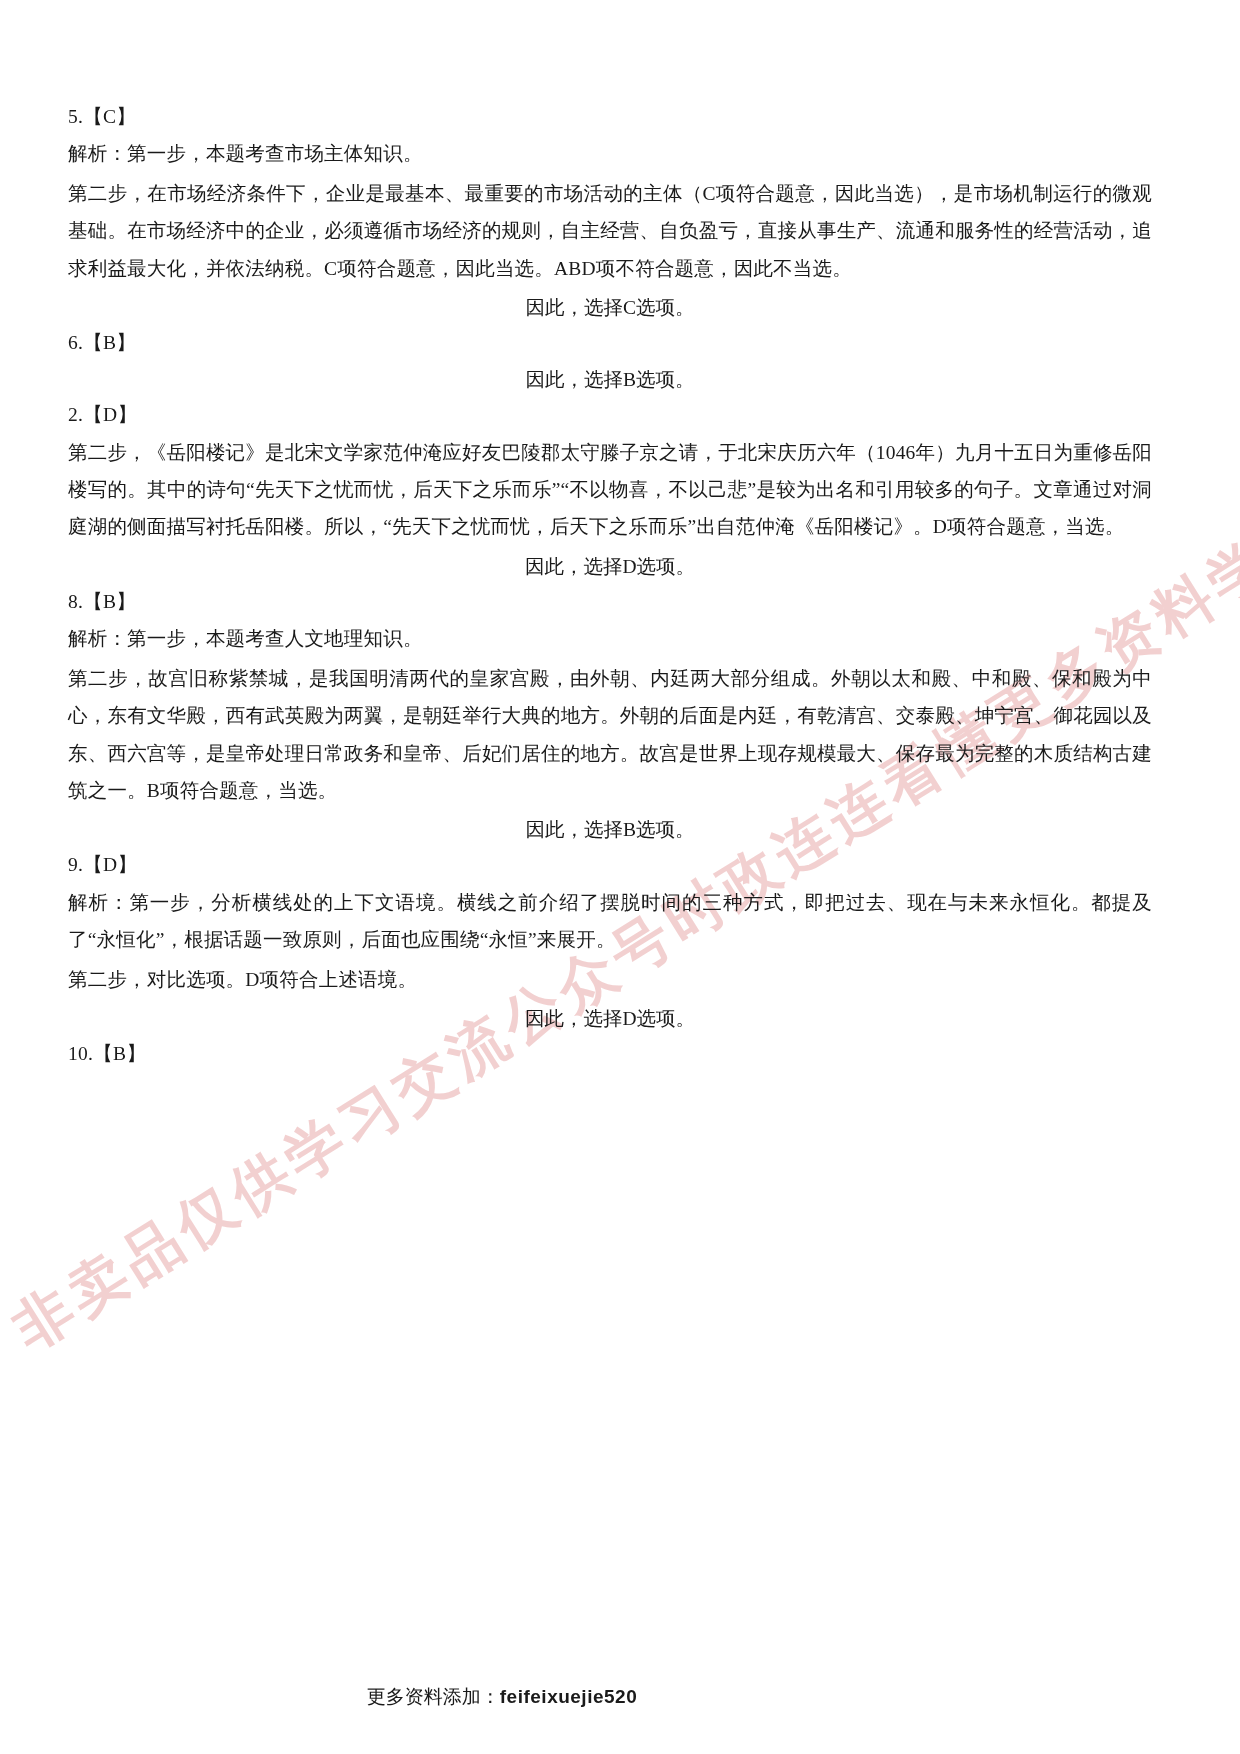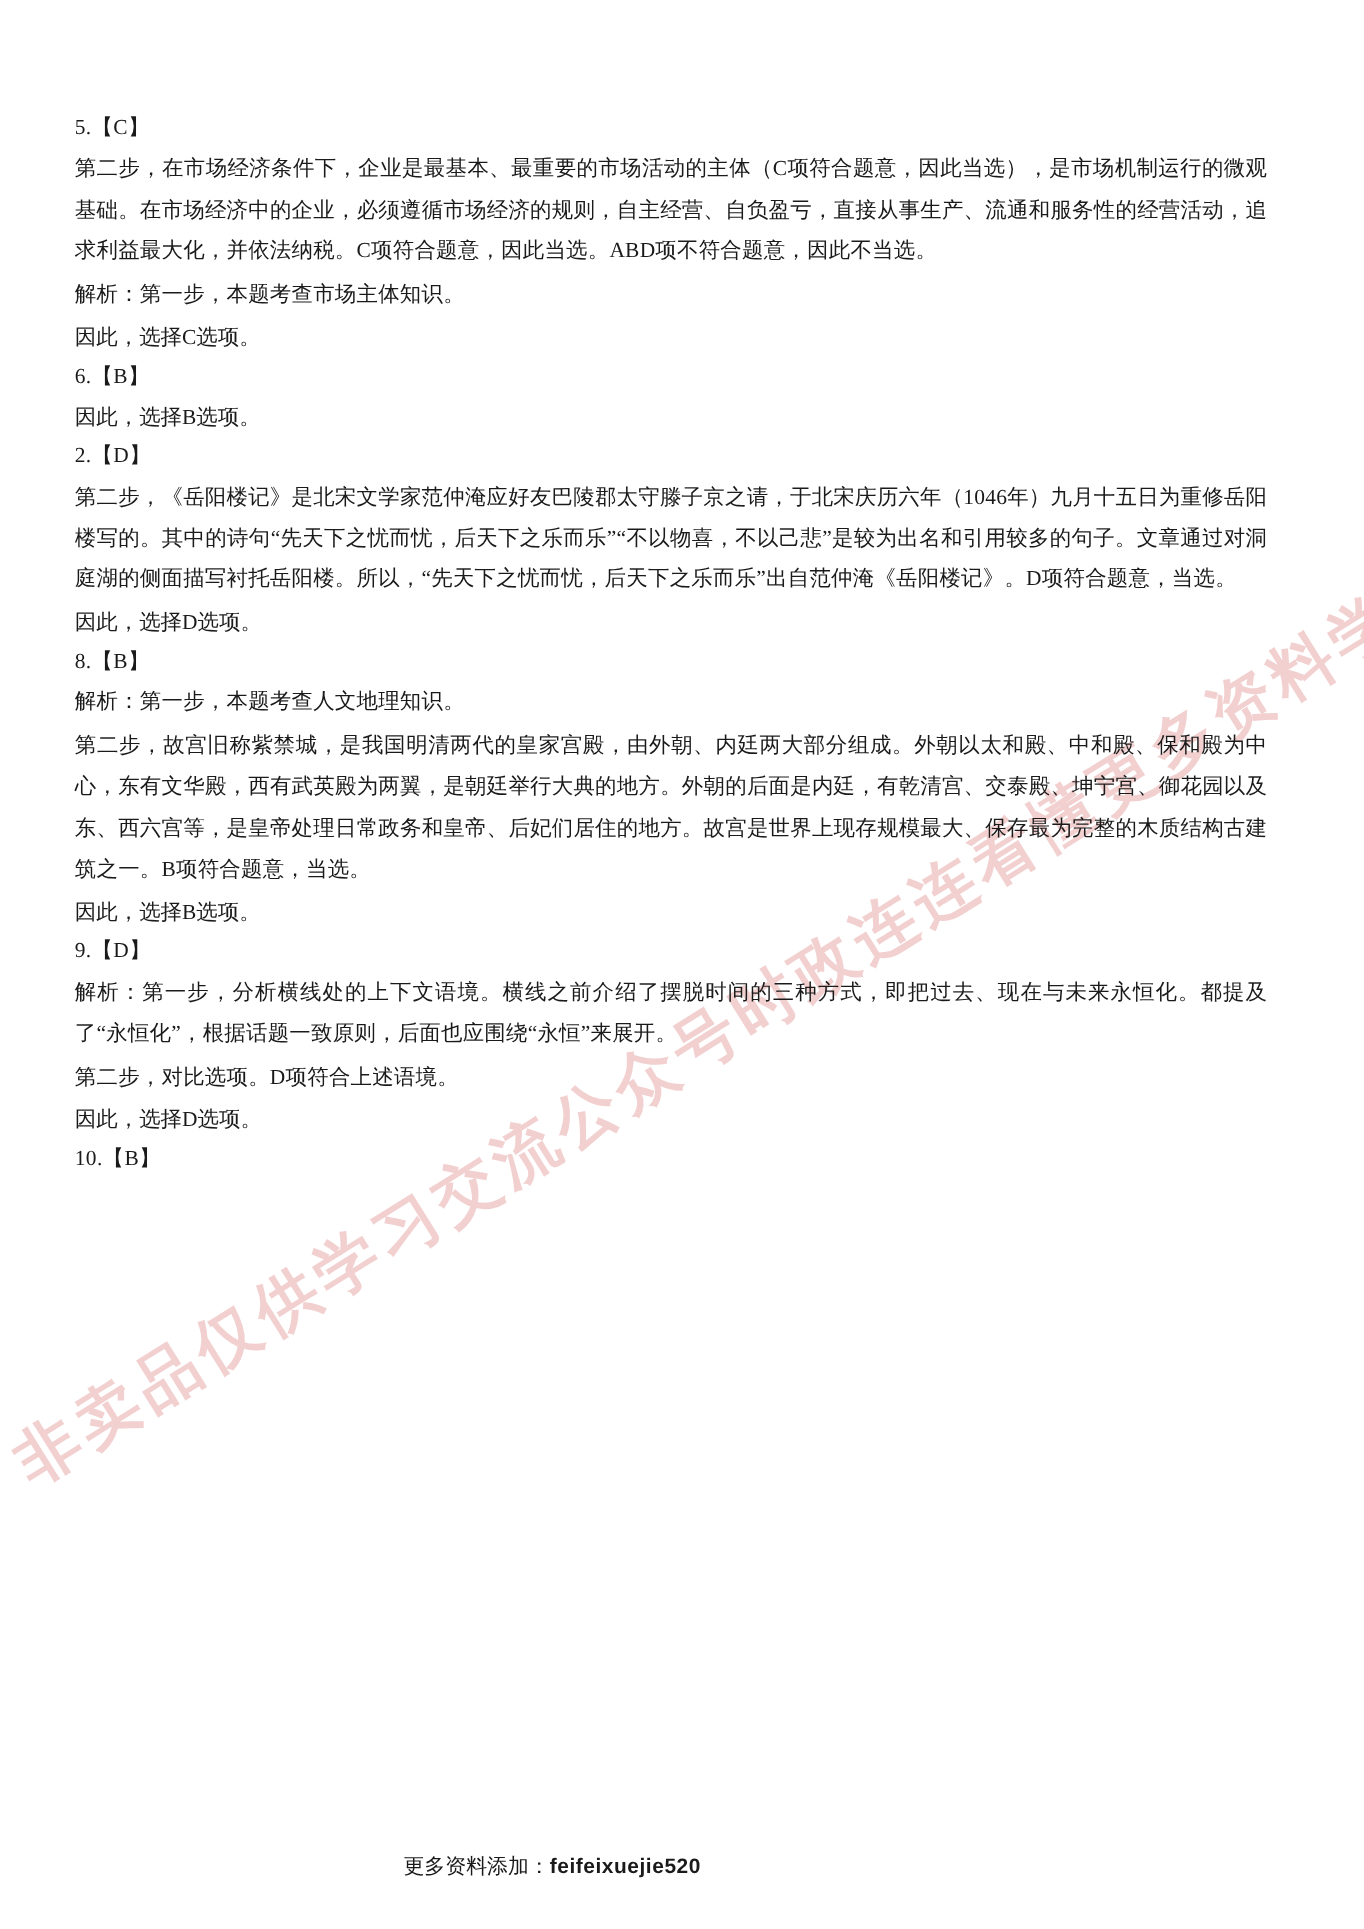--- a/index.html
+++ b/index.html
@@ -44,20 +44,21 @@
     text-justify: inter-ideograph;
     letter-spacing: 0.2px;
   }
   .para.body {
     text-align: justify;
   }
   .concl {
     font-size: 19.5px;
     line-height: 1.9;
     margin: 0 0 2px 0;
+    text-align: center;
   }
   
   .watermark {
     position: absolute;
     left: 0; top: 0;
     width: 1240px; height: 1754px;
     z-index: 1;
     pointer-events: none;
     overflow: hidden;
   }
@@ -98,22 +99,22 @@
 <div class="page">
 
   <div class="watermark">
     <div class="wm-text wm1">非卖品仅供学习交流公众号时政连连看懂更多资料学子网络</div>
   </div>
 
   <div class="content">
 
     <div>
       <p class="qhead">5.【C】</p>
+      <p class="para">解析：第一步，本题考查市场主体知识。</p>
       <p class="para body">第二步，在市场经济条件下，企业是最基本、最重要的市场活动的主体（C项符合题意，因此当选），是市场机制运行的微观基础。在市场经济中的企业，必须遵循市场经济的规则，自主经营、自负盈亏，直接从事生产、流通和服务性的经营活动，追求利益最大化，并依法纳税。C项符合题意，因此当选。ABD项不符合题意，因此不当选。</p>
-      <p class="para">解析：第一步，本题考查市场主体知识。</p>
       <p class="concl">因此，选择C选项。</p>
     </div>
 
     <div>
       <p class="qhead">6.【B】</p>
       <p class="concl">因此，选择B选项。</p>
     </div>
 
     <div>
       <p class="qhead">2.【D】</p>

